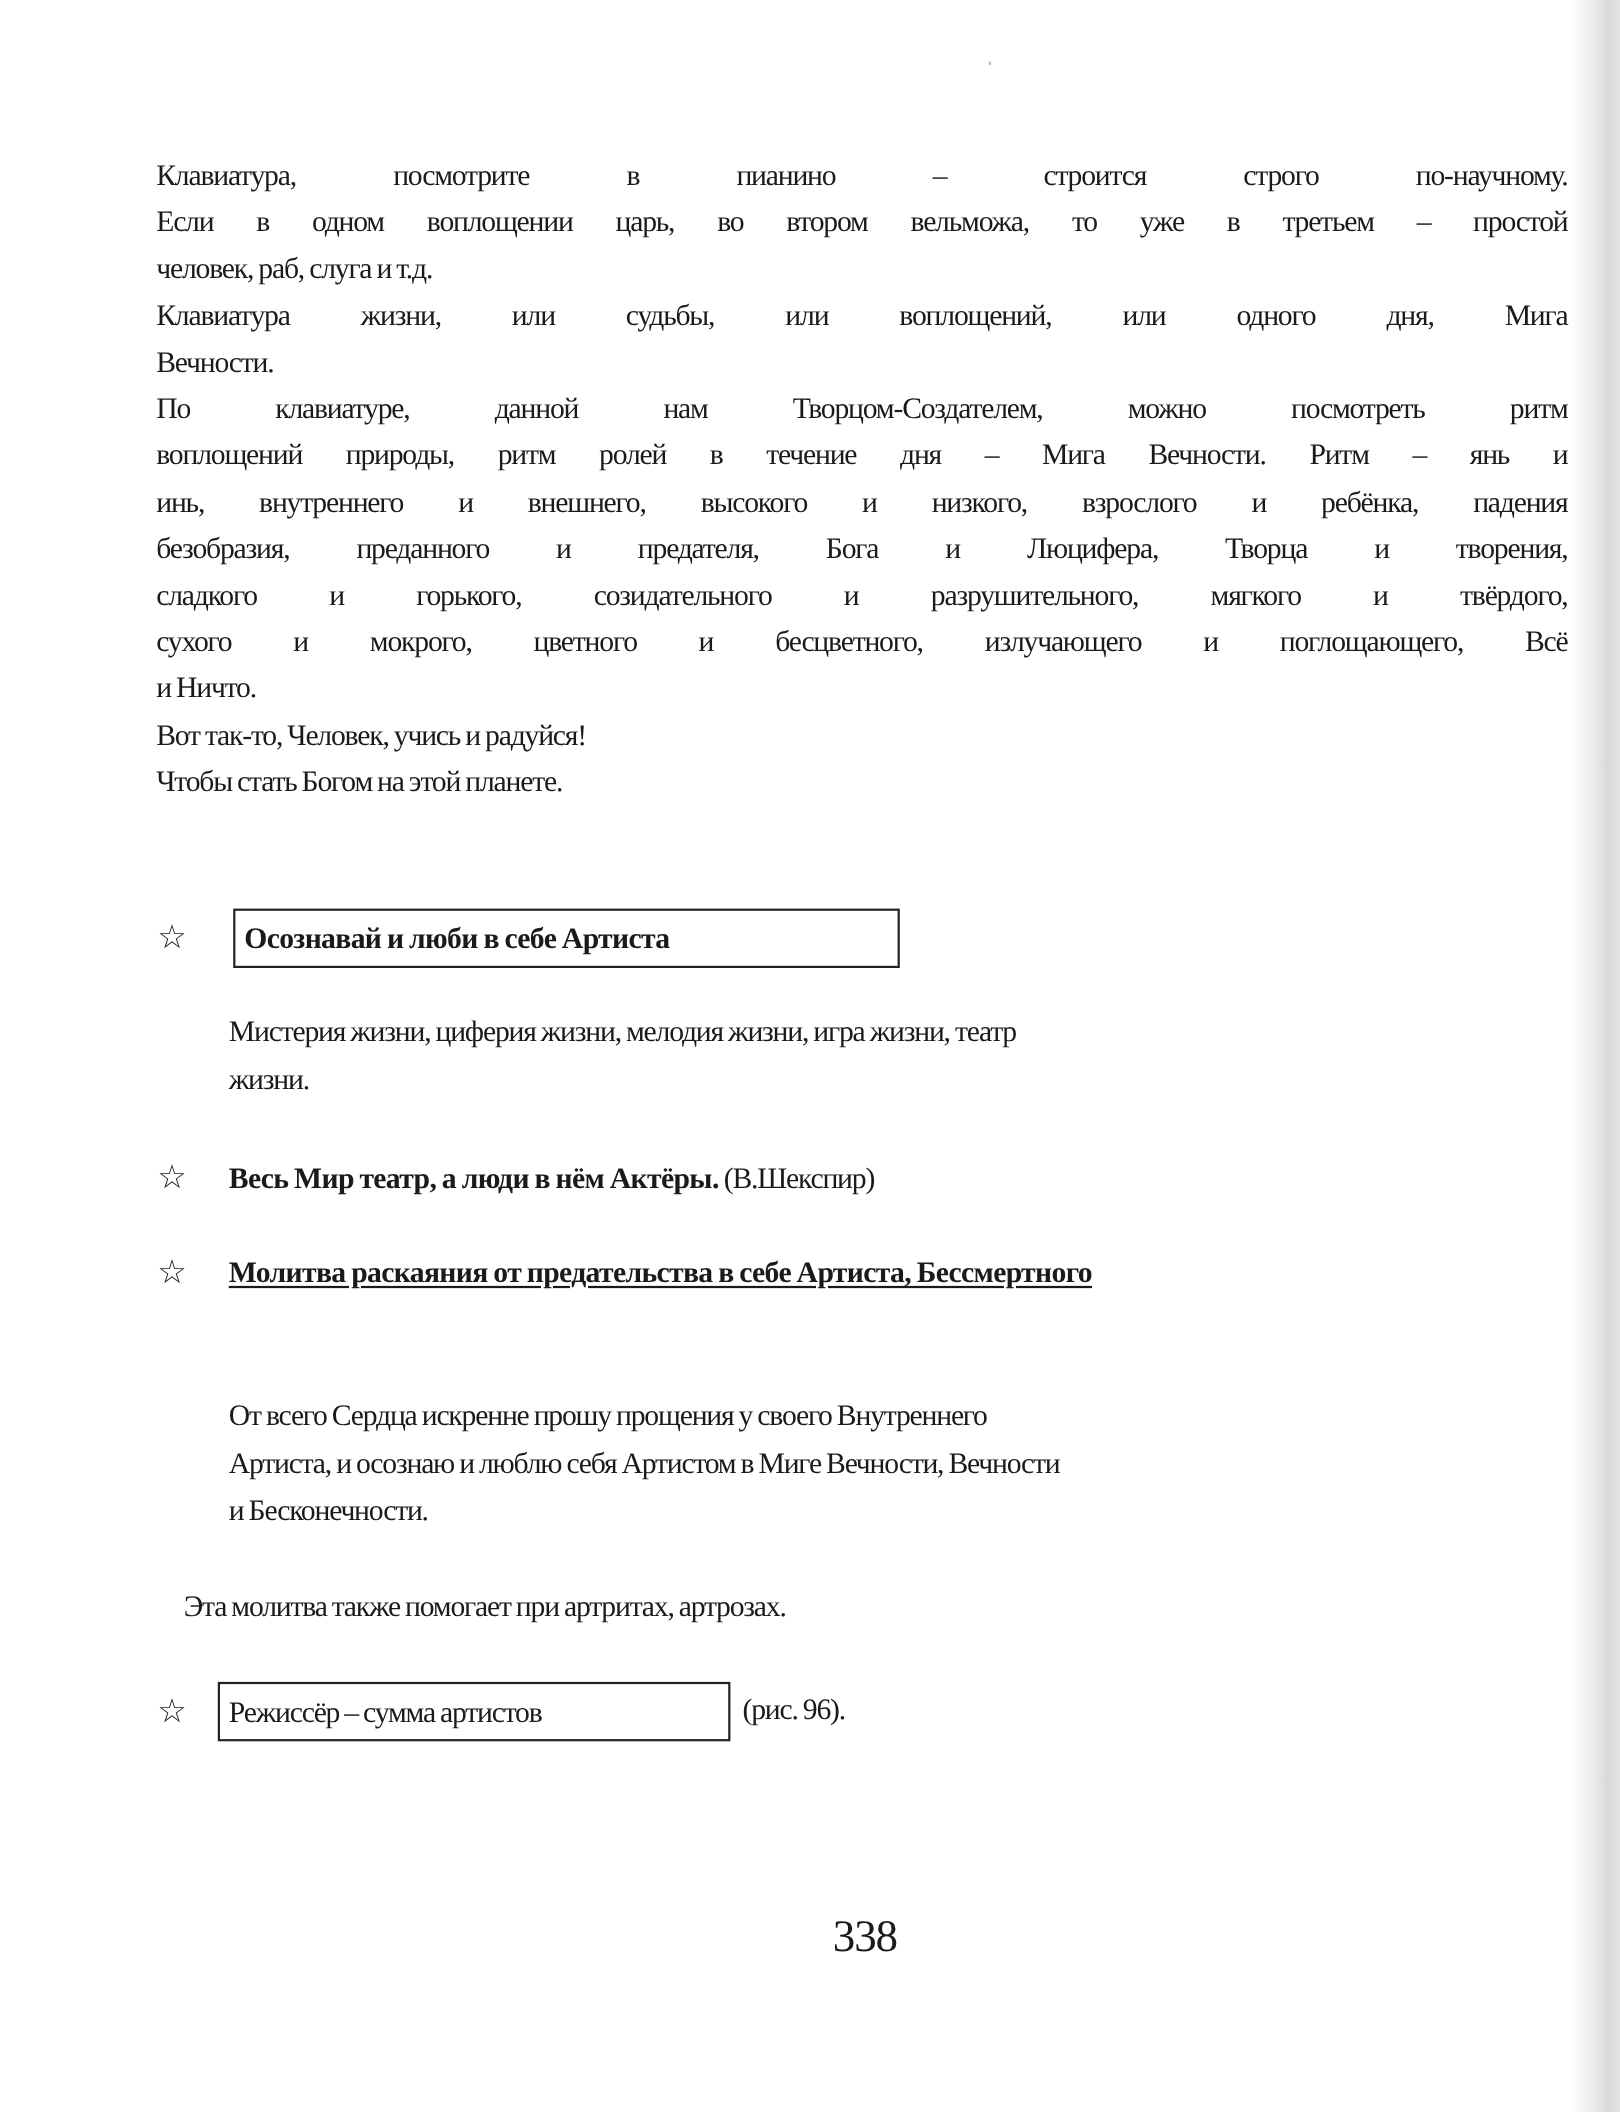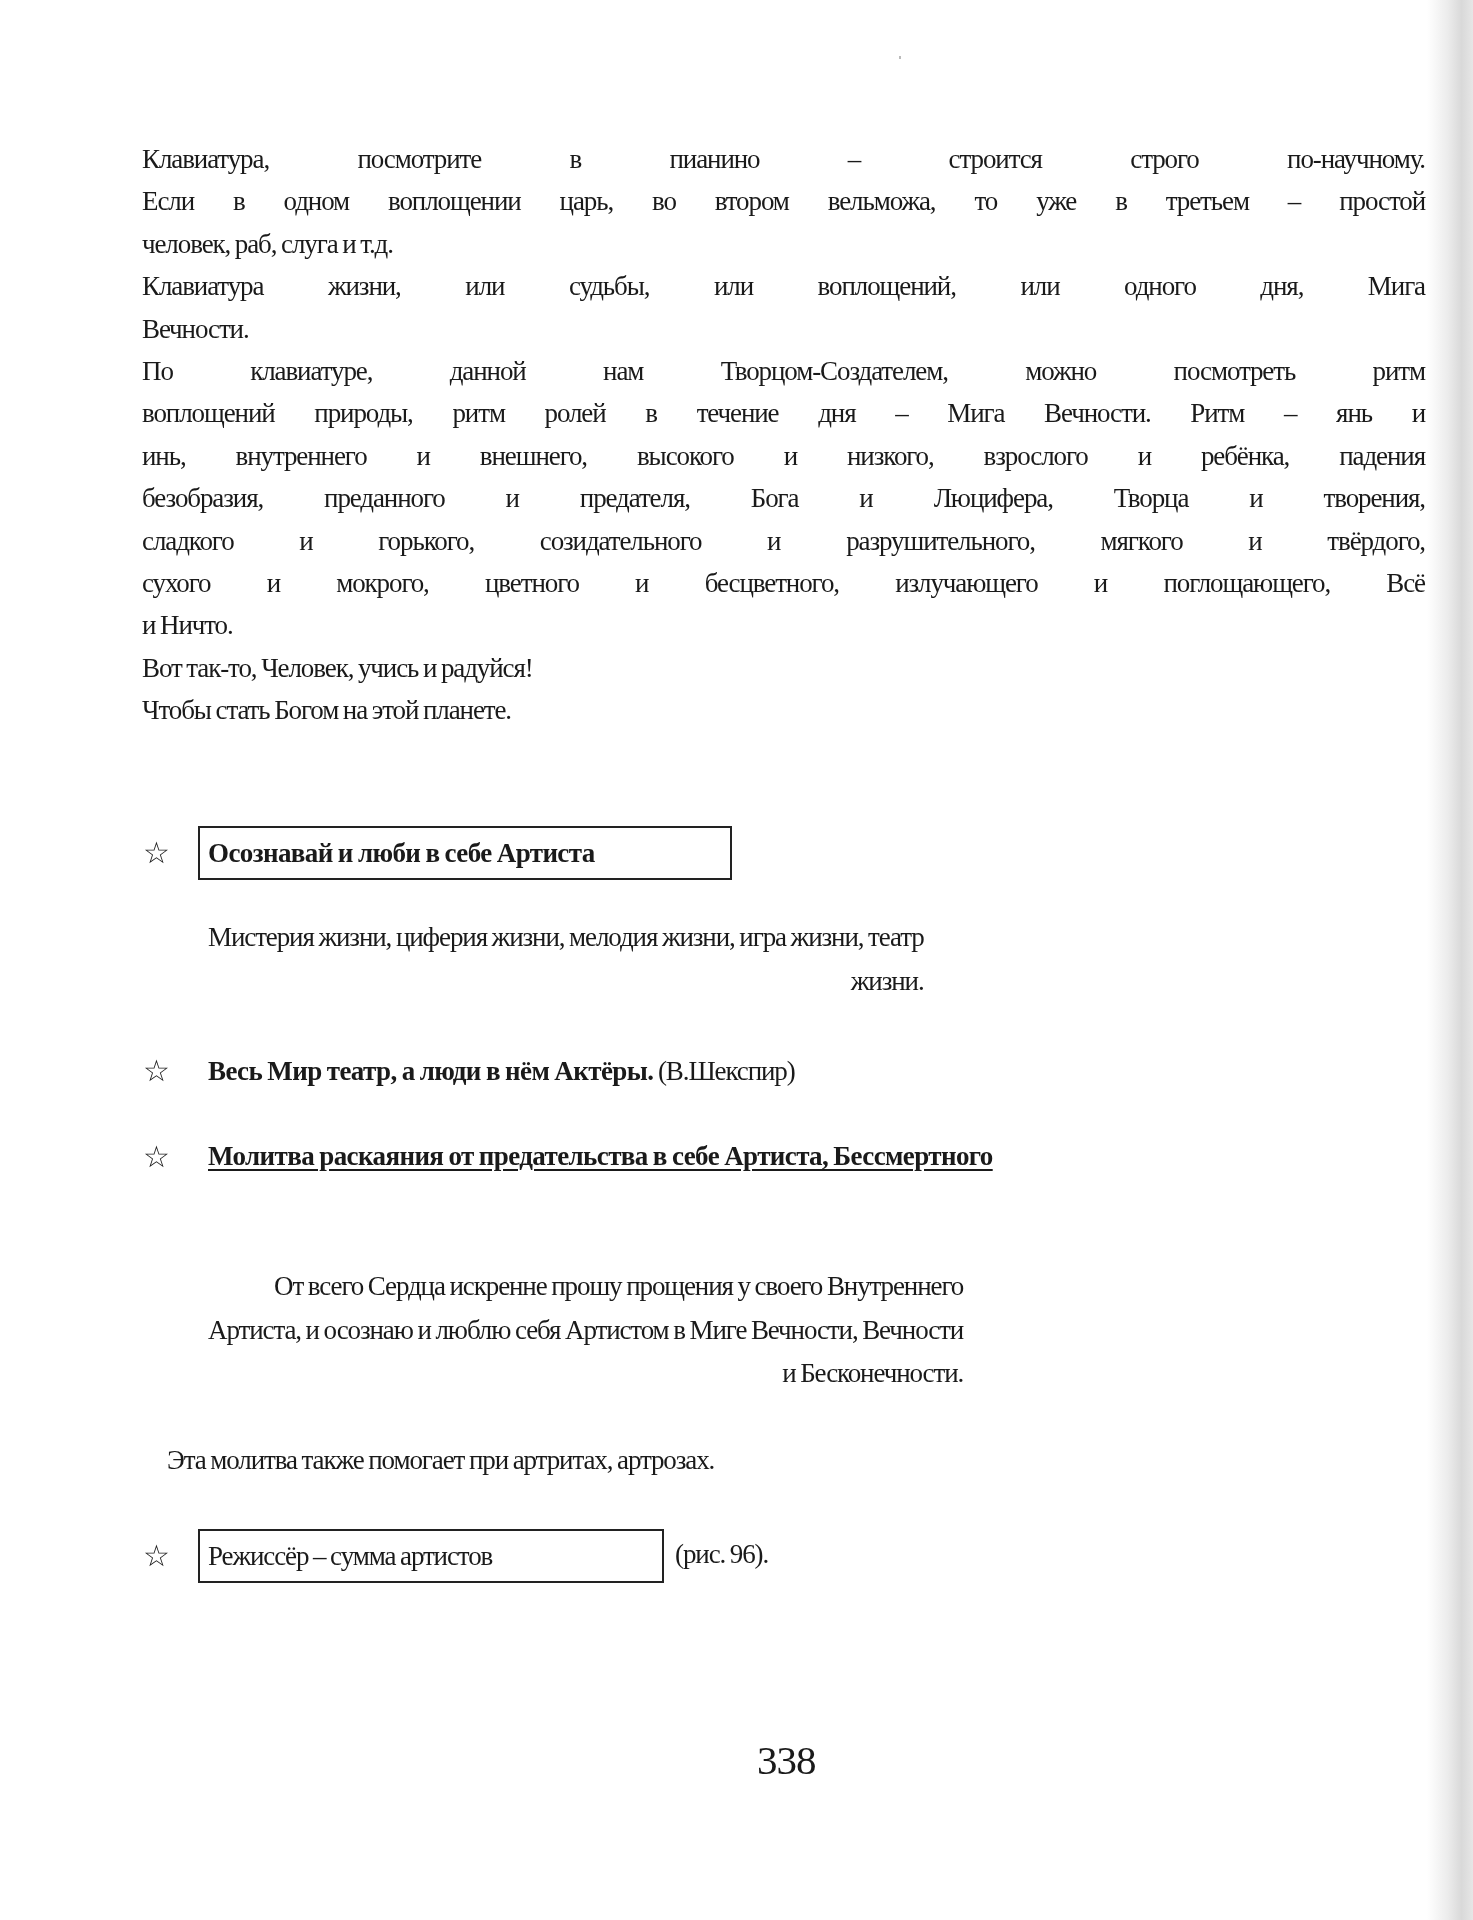--- a/index.html
+++ b/index.html
@@ -30,21 +30,21 @@
   .star {
     position: absolute; left: 0; font-size: 30px; color: #222;
     font-family: "DejaVu Sans", sans-serif; line-height: 1;
   }
   .boxed {
     position: absolute; border: 2px solid #222; box-sizing: border-box;
     padding: 0 8px; white-space: nowrap;
   }
   .bold { font-weight: bold; letter-spacing: -0.6px; }
   .block {
-    position: absolute; left: 208px; line-height: 43.5px; white-space: nowrap; text-align: right;
+    position: absolute; left: 208px; line-height: 43.5px; white-space: nowrap;
   }
   .uline { text-decoration: underline; text-decoration-thickness: 2px; text-underline-offset: 4px; }
   .page-number {
     position: absolute; left: 757px; top: 1736px; font-size: 41px; letter-spacing: -1px;
   }
   .speck { position: absolute; width: 2px; height: 3px; background: #bbb; }
 </style>
 </head>
 <body>
 
@@ -63,21 +63,21 @@
   <span class="ln">безобразия, преданного и предателя, Бога и Люцифера, Творца и творения,</span>
   <span class="ln">сладкого и горького, созидательного и разрушительного, мягкого и твёрдого,</span>
   <span class="ln">сухого и мокрого, цветного и бесцветного, излучающего и поглощающего, Всё</span>
   <span class="ln last">и Ничто.</span>
   <span class="ln last">Вот так-то, Человек, учись и радуйся!</span>
   <span class="ln last">Чтобы стать Богом на этой планете.</span>
 </div>
 
 <div class="item" style="top:826px;">
   <span class="star" style="top:12px;">☆</span>
-  <div class="boxed text bold" style="left:55px; top:0; width:534px; height:54px; line-height:50px;">Осознавай и люби в себе Артиста</div>
+  <div class="boxed text bold" style="left:69px; top:0; width:606px; height:54px; line-height:50px;">Осознавай и люби в себе Артиста</div>
 </div>
 <div class="block text" style="top:916px;">
   <div>Мистерия жизни, циферия жизни, мелодия жизни, игра жизни, театр</div>
   <div>жизни.</div>
 </div>
 
 <div class="item" style="top:1048px;">
   <span class="star" style="top:8px;">☆</span>
 </div>
 <div class="block text" style="top:1050px;">

